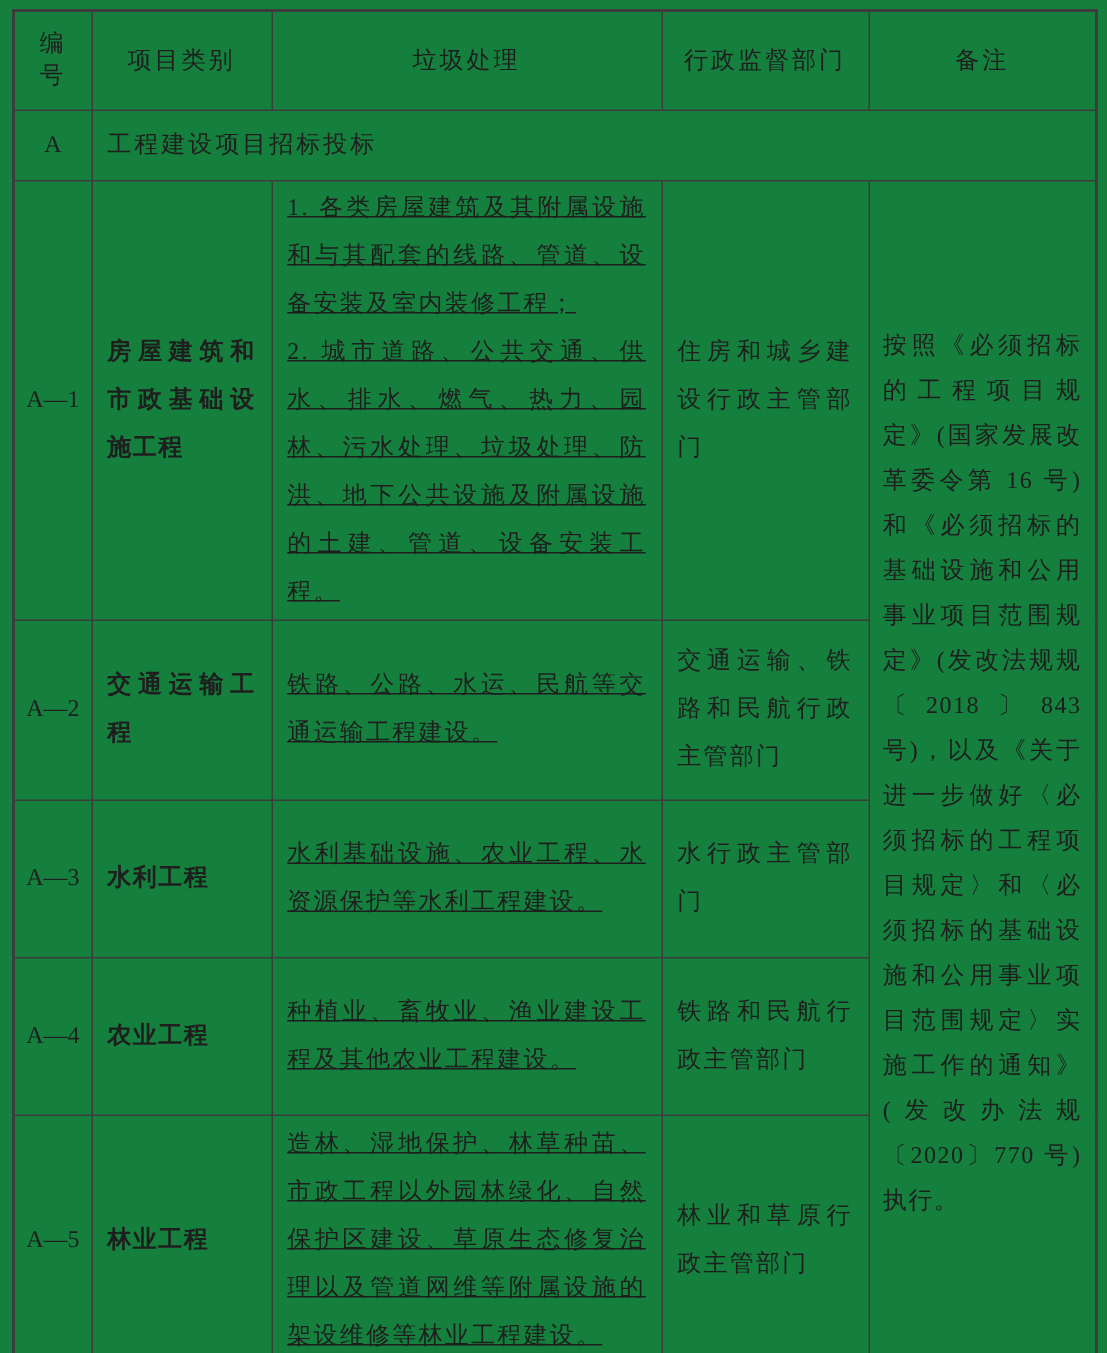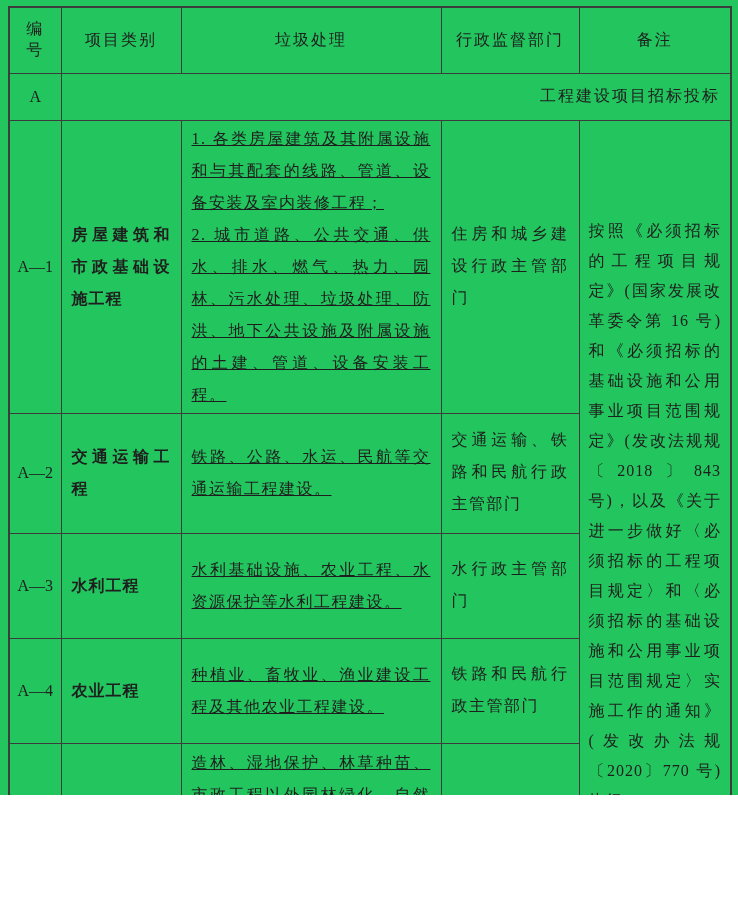--- a/index.html
+++ b/index.html
@@ -1,21 +1,21 @@
 <!DOCTYPE html>
 <html lang="zh"><head>
 <meta charset="utf-8">
 <style>
   html,body{margin:0;padding:0;}
   body{
     width:738px;height:902px;background:#ffffff;
     font-family:"Liberation Serif","DejaVu Serif",serif;
     color:#1e1e1e;
   }
-  .page{position:relative;width:738px;height:795px;background:#22c55e;overflow:hidden;}
+  .page{position:relative;width:738px;height:902px;background:#15803d;overflow:hidden;}
   table.reg{
     position:absolute;left:8px;top:6px;
     width:722px;border-collapse:collapse;table-layout:fixed;
     border:2px solid #3c3c3c;
   }
   td{
     border:1px solid #3c3c3c;
     font-size:16px;font-weight:normal;
     vertical-align:middle;
     padding:2px 10px;
@@ -35,21 +35,21 @@
   }
   .dept{
     line-height:32px;letter-spacing:1.5px;
     text-align:justify;text-justify:inter-ideograph;font-family:Liberation Mono, monospace;
   }
   .remark{
     line-height:30px;letter-spacing:1px;
     text-align:justify;text-justify:inter-ideograph;
     padding:2px 9px;
   }
-  .section-title{letter-spacing:2px;text-align:right;}
+  .section-title{letter-spacing:2px;text-align:left;}
 </style>
 </head>
 <body>
 
 <div class="page">
   <table class="reg">
     <colgroup>
       <col style="width:52px">
       <col style="width:120px">
       <col style="width:260px">

